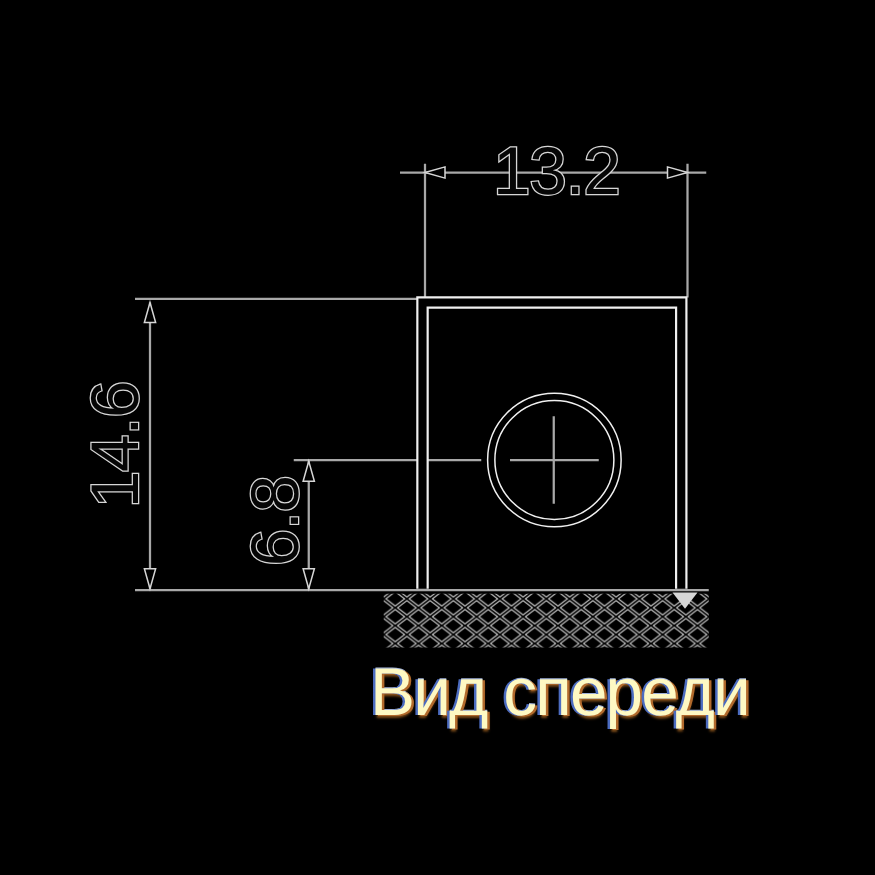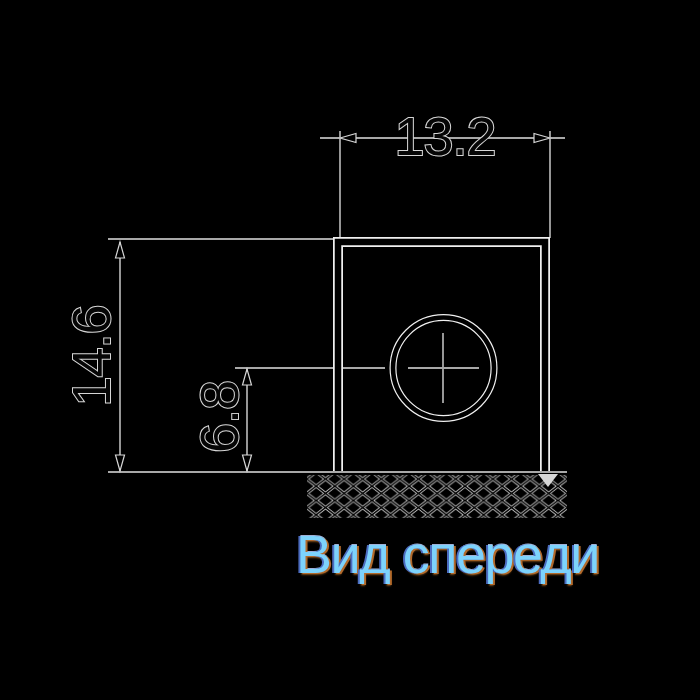--- a/index.html
+++ b/index.html
@@ -65,14 +65,14 @@
     <text class="dim-text" x="445" y="155" fill="#060606" stroke="#d6d6d6" stroke-width="2" paint-order="stroke">13.2</text>
     <text class="dim-text" x="110" y="356" transform="rotate(-90 110 356)" fill="#060606" stroke="#d6d6d6" stroke-width="2" paint-order="stroke">14.6</text>
     <text class="dim-text" x="238" y="417" transform="rotate(-90 238 417)" fill="#060606" stroke="#d6d6d6" stroke-width="2" paint-order="stroke">6.8</text>
   <defs>
         <pattern id="hatch" width="18.6" height="14.3" patternUnits="userSpaceOnUse">
           <path d="M0,0 L18.6,14.3 M0,14.3 L18.6,0" stroke="#c8c8c8" stroke-width="3.2" fill="none"></path>
           <path d="M0,0 L18.6,14.3 M0,14.3 L18.6,0" stroke="#000000" stroke-width="1.4" fill="none"></path>
         </pattern>
       </defs>
     </svg>
-  <div class="view-title" style="color: #7dd3fc; text-shadow: rgb(76, 108, 192) -2px 0px 0px, rgb(178, 106, 44) 2px 1px 0px, rgb(159, 176, 216) 0px -1px 0px, rgb(122, 74, 24) 1px 2px 2px;">Вид спереди</div>
+  <div class="view-title" style="color: #fef9c3; text-shadow: rgb(76, 108, 192) -2px 0px 0px, rgb(178, 106, 44) 2px 1px 0px, rgb(159, 176, 216) 0px -1px 0px, rgb(122, 74, 24) 1px 2px 2px;">Вид спереди</div>
 </div>
 
 </body></html>

